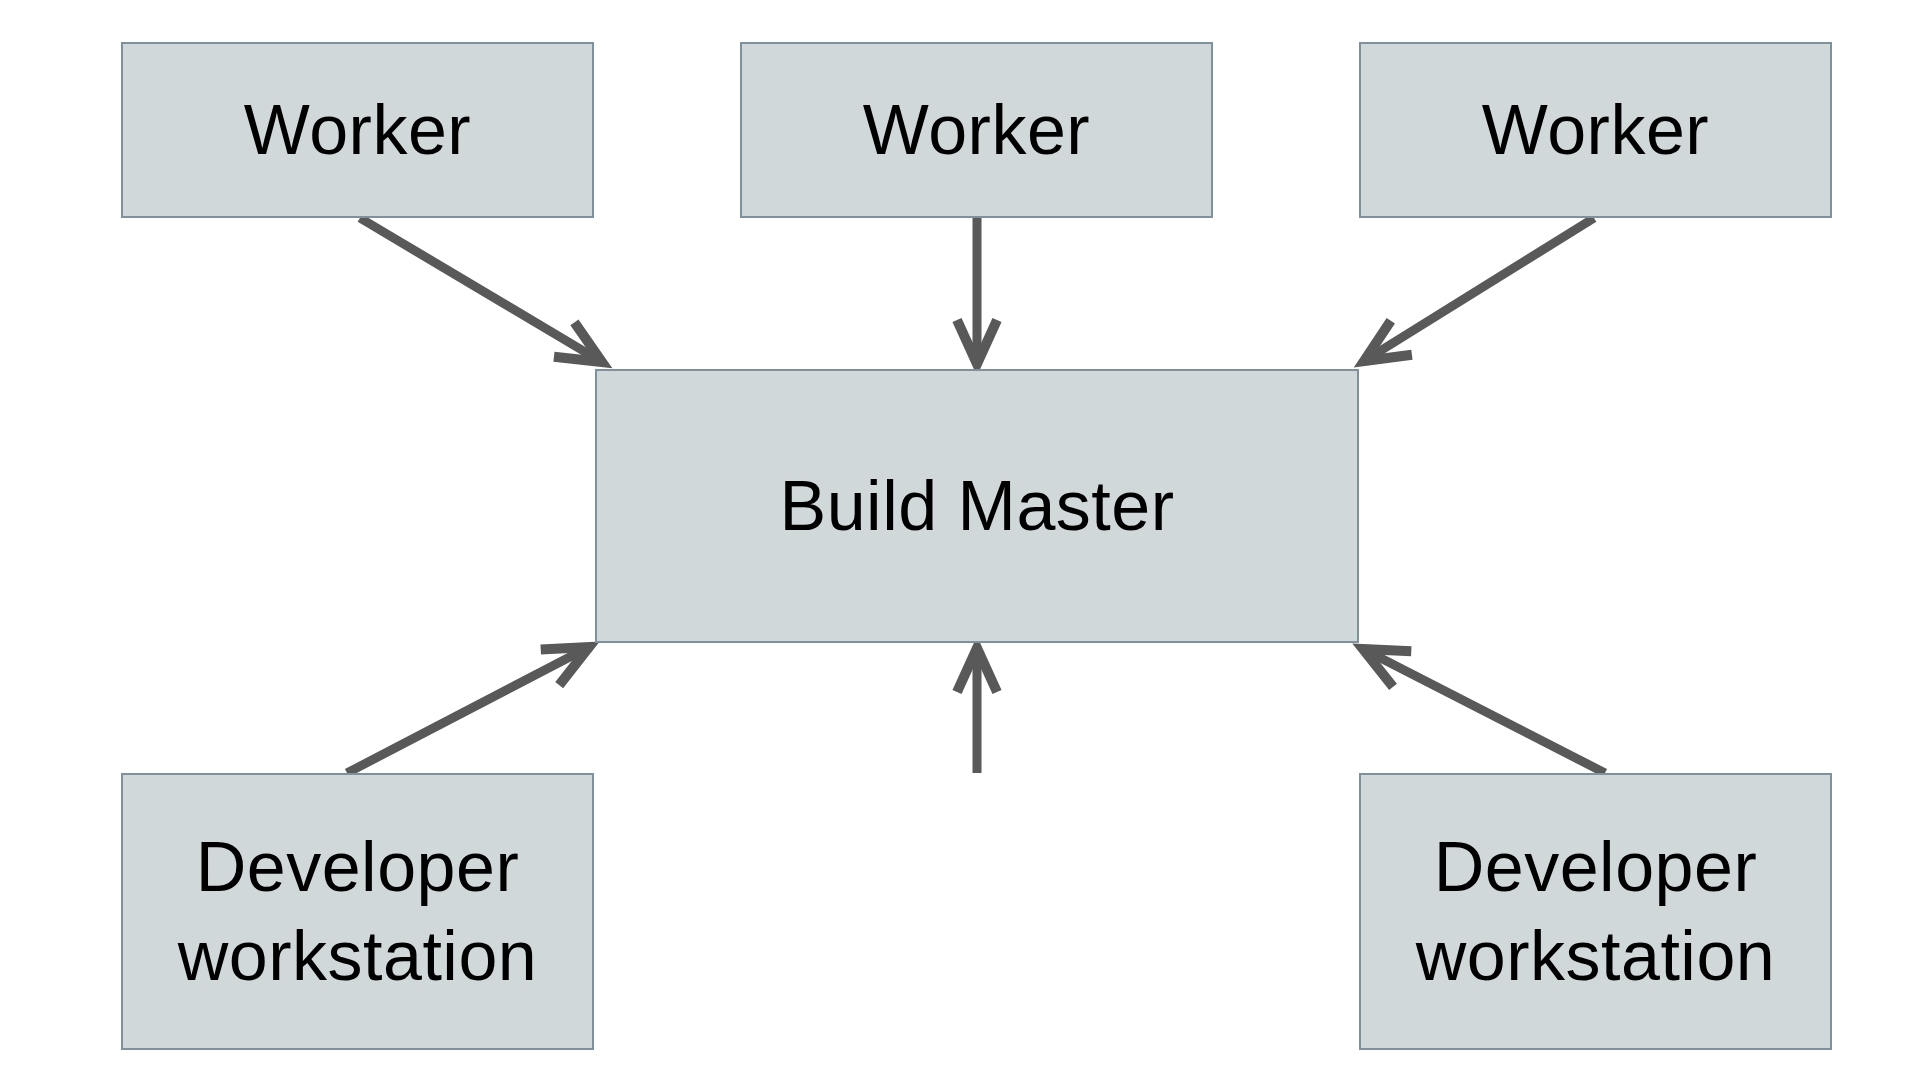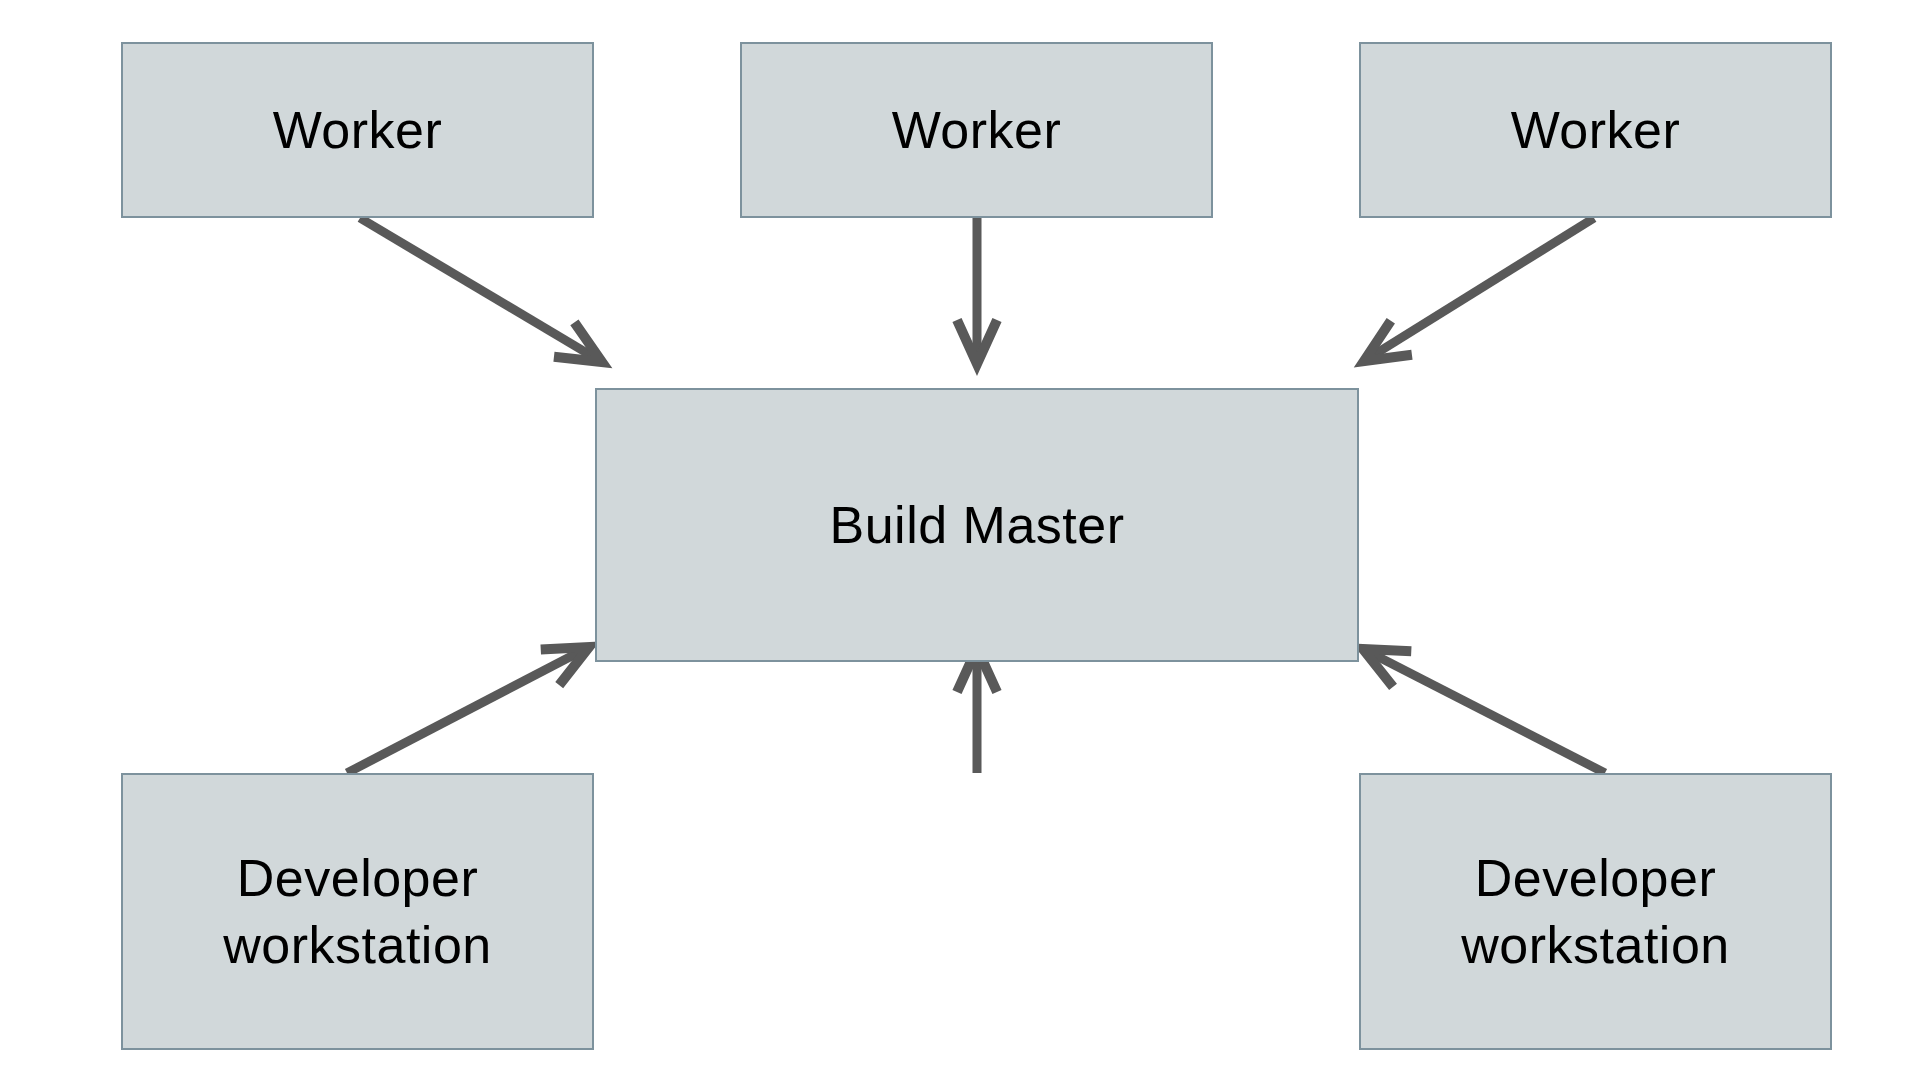--- a/index.html
+++ b/index.html
@@ -26,21 +26,21 @@
   .node {
     position: absolute;
     background: var(--box-fill);
     border: 2px solid var(--box-border);
     display: flex;
     align-items: center;
     justify-content: center;
     text-align: center;
   }
   .node .label {
-    font-size: 52px;
+    font-size: 70px;
     line-height: 1.27;
     color: var(--text);
     letter-spacing: 0.5px;
     padding: 0 10px;
   }
   #arrows {
     position: absolute;
     left: 0;
     top: 0;
     width: 1910px;
@@ -83,21 +83,21 @@
   </div>
 
   <div class="node" style="left:740px; top:42px; width:473px; height:176px;">
     <span class="label">Worker</span>
   </div>
 
   <div class="node" style="left:1359px; top:42px; width:473px; height:176px;">
     <span class="label">Worker</span>
   </div>
 
-  <div class="node" style="left:595px; top:388px; width:764px; height:274px;">
+  <div class="node" style="left:595px; top:369px; width:764px; height:274px;">
     <span class="label">Build Master</span>
   </div>
 
   <div class="node" style="left:121px; top:773px; width:473px; height:277px;">
     <span class="label">Developer workstation</span>
   </div>
 
 
   <div class="node" style="left:1359px; top:773px; width:473px; height:277px;">
     <span class="label">Developer workstation</span>

